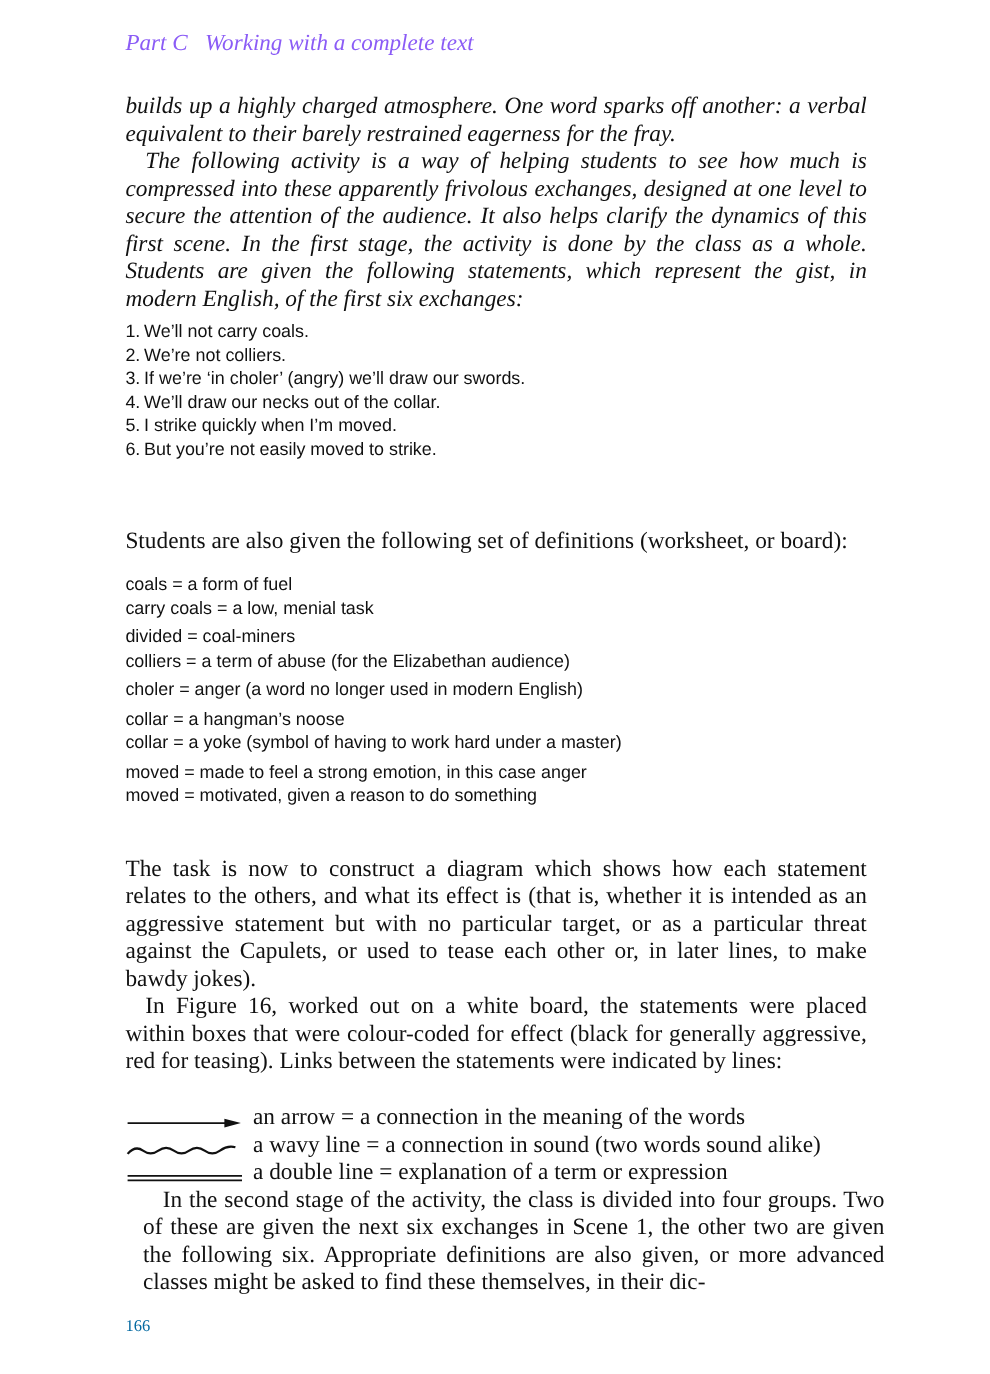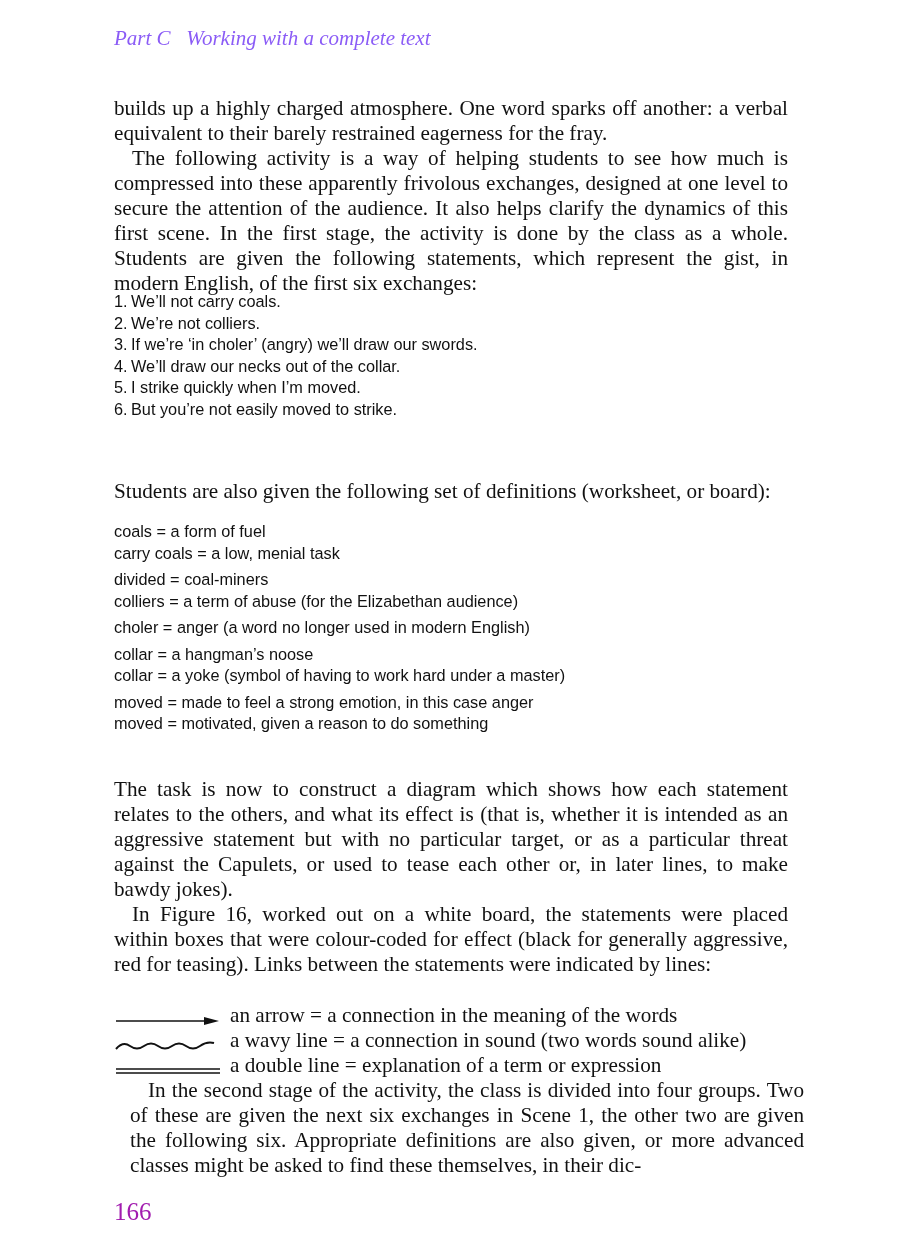--- a/index.html
+++ b/index.html
@@ -17,31 +17,31 @@
   p { margin: 0; }
   .indent { text-indent: 18px; }
   ol.statements { list-style: none; margin: 0; padding: 0; }
   ol.statements li { display: flex; }
   ol.statements .num { width: 17px; flex: 0 0 17px; }
   .defs .group { margin-bottom: 5px; }
   .legend-row { display: flex; align-items: flex-end; height: 25px; }
   .legend-row svg { flex: 0 0 108px; margin-right: 8px; }
   .page-number {
     position: absolute; left: 0; top: 1198px;
-    font-family: "Liberation Serif", serif; font-size: 25px; color: #a21caf;
+    font-family: "Liberation Serif", serif; font-size: 15px; color: #0369a1;
   }
 </style>
 </head>
 <body>
 
 <div class="page">
 
   <div class="running-head"><span>Part C</span>   <span>Working with a complete text</span></div>
 
-  <div class="block serif just" style="top:96px;">
+  <div class="block serif just" style="top:84px;font-style:italic;">
     <p>builds up a highly charged atmosphere. One word sparks off another: a verbal equivalent to their barely restrained eagerness for the fray.</p>
     <p class="indent">The following activity is a way of helping students to see how much is compressed into these apparently frivolous exchanges, designed at one level to secure the attention of the audience. It also helps clarify the dynamics of this first scene. In the first stage, the activity is done by the class as a whole. Students are given the following statements, which represent the gist, in modern English, of the first six exchanges:</p>
   </div>
 
   <ol class="block sans statements" style="top:291px;">
     <li>
         <span class="num">1.</span>
         <span>We’ll not carry coals.</span>
       </li>
     <li>

